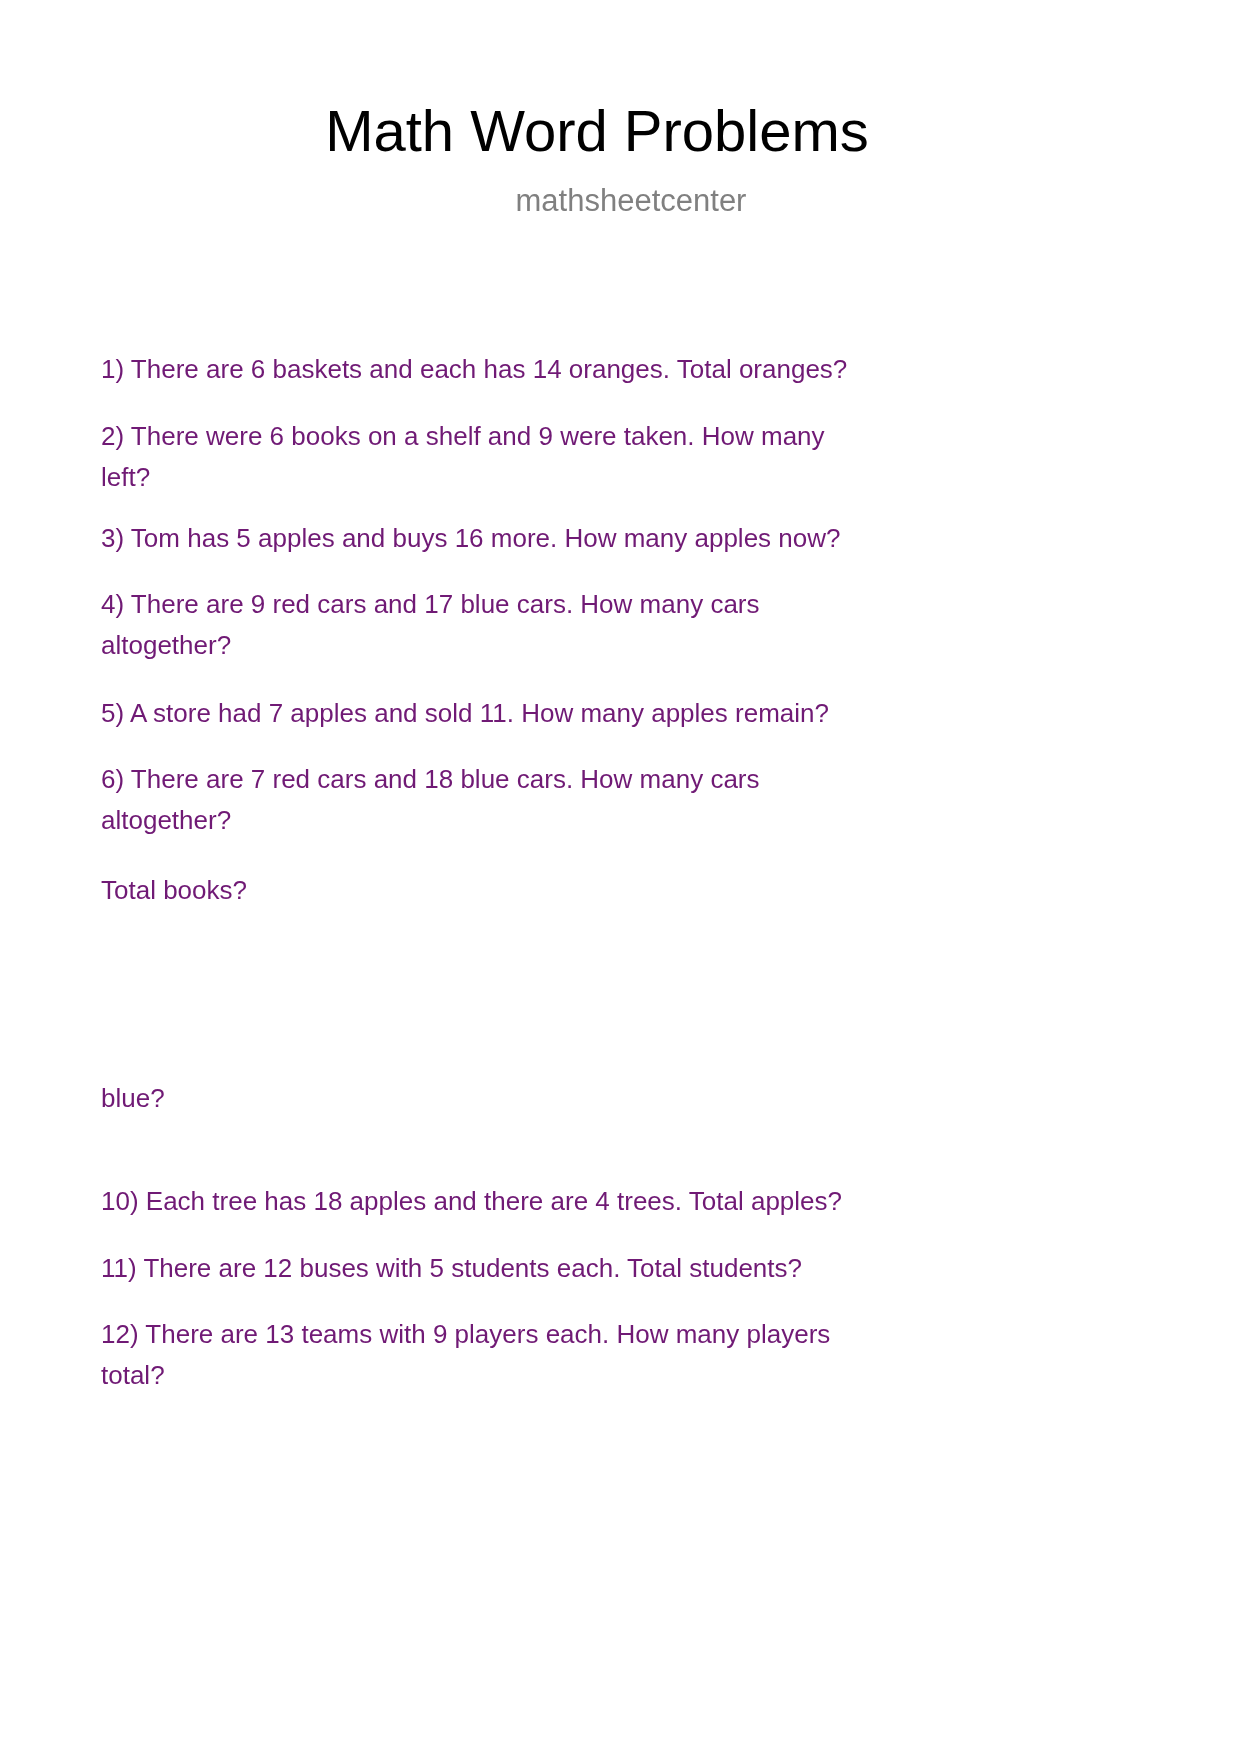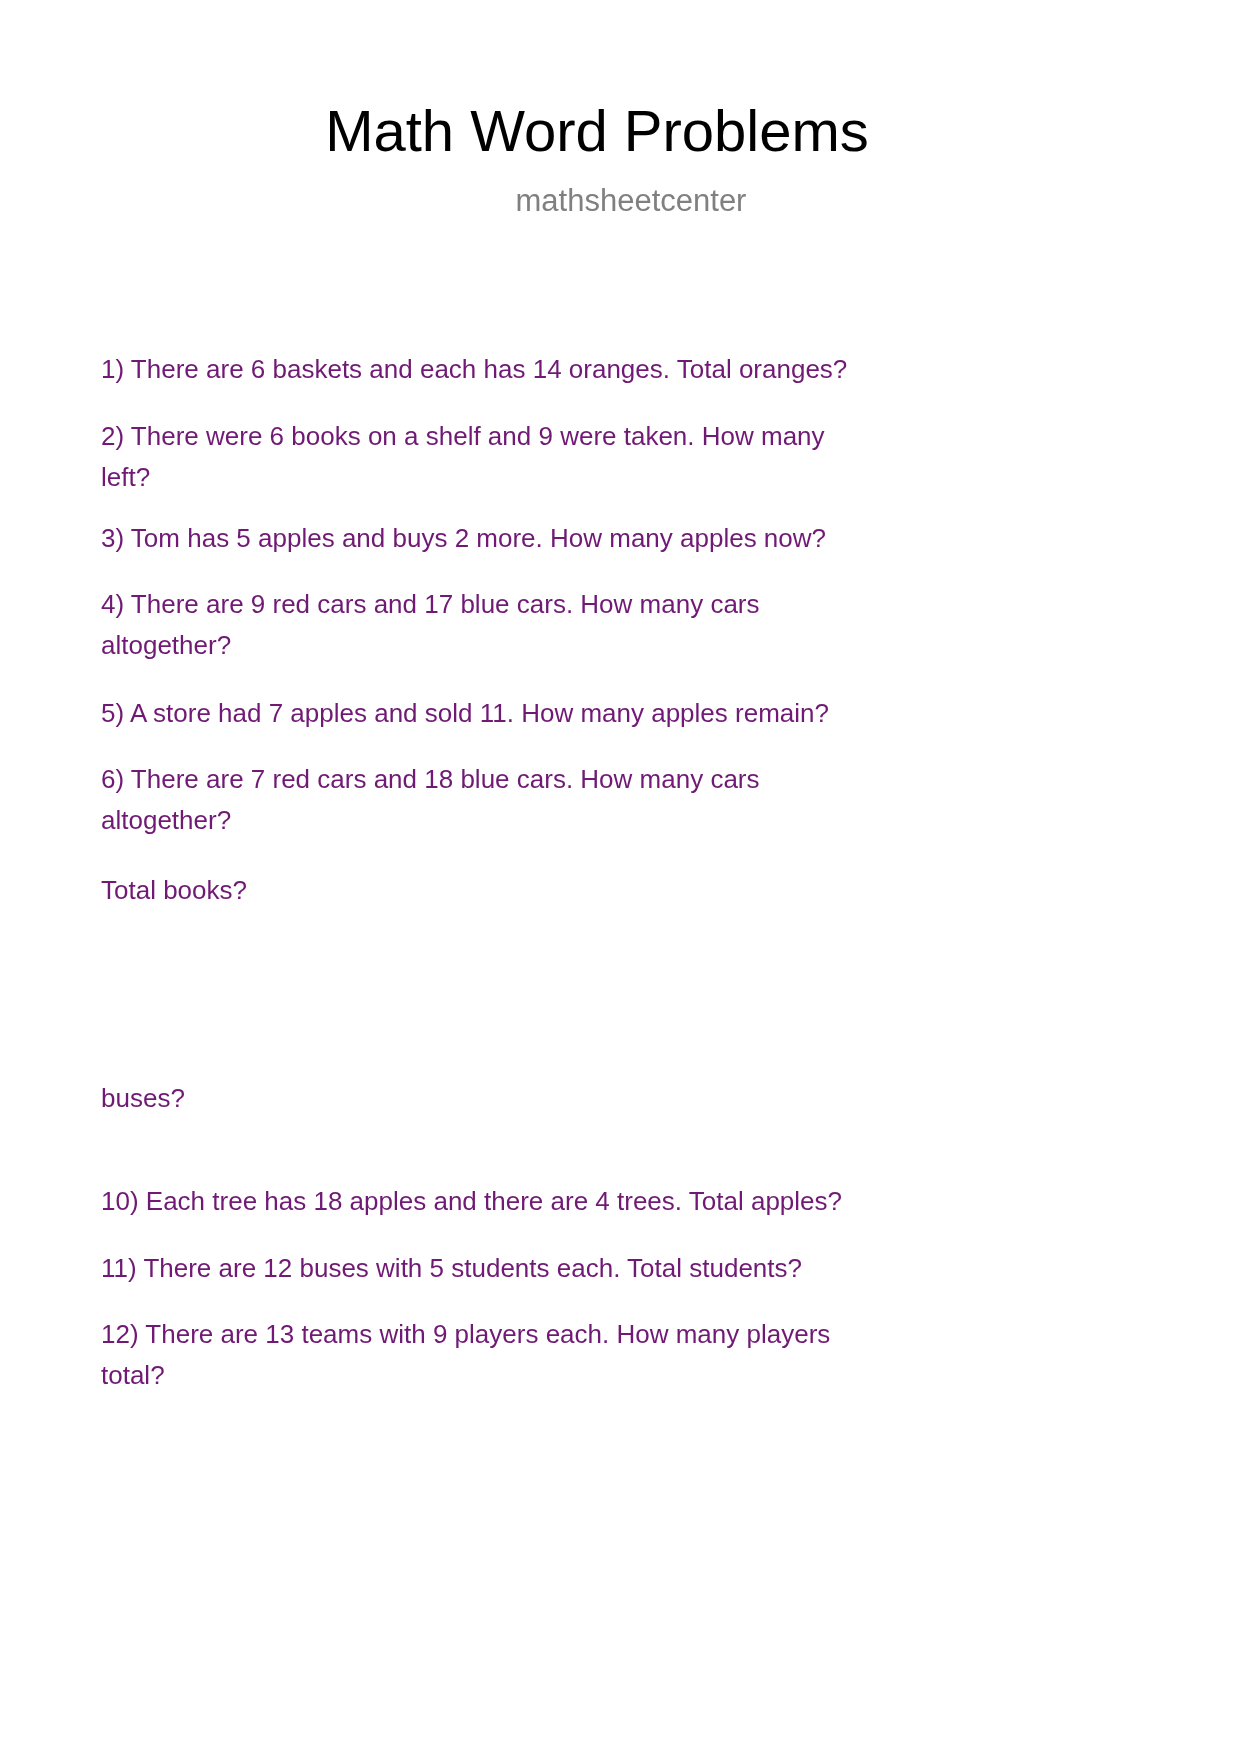--- a/index.html
+++ b/index.html
@@ -23,38 +23,38 @@
 
   <div class="problems">
     <div class="problem" style="top:349px">
       <span class="line">1) There are 6 baskets and each has 14 oranges. Total oranges?</span>
     </div>
     <div class="problem" style="top:416px">
       <span class="line">2) There were 6 books on a shelf and 9 were taken. How many</span>
       <span class="line">left?</span>
     </div>
     <div class="problem" style="top:518px">
-      <span class="line">3) Tom has 5 apples and buys 2 more. How many apples now?</span>
+      <span class="line">3) Tom has 5 apples and buys 16 more. How many apples now?</span>
     </div>
     <div class="problem" style="top:584px">
       <span class="line">4) There are 9 red cars and 17 blue cars. How many cars</span>
       <span class="line">altogether?</span>
     </div>
     <div class="problem" style="top:693px">
       <span class="line">5) A store had 7 apples and sold 11. How many apples remain?</span>
     </div>
     <div class="problem" style="top:759px">
       <span class="line">6) There are 7 red cars and 18 blue cars. How many cars</span>
       <span class="line">altogether?</span>
     </div>
     <div class="problem" style="top:870px">
       <span class="line">Total books?</span>
     </div>
     <div class="problem" style="top:1078px">
-      <span class="line">buses?</span>
+      <span class="line">blue?</span>
     </div>
     <div class="problem" style="top:1181px">
       <span class="line">10) Each tree has 18 apples and there are 4 trees. Total apples?</span>
     </div>
     <div class="problem" style="top:1248px">
       <span class="line">11) There are 12 buses with 5 students each. Total students?</span>
     </div>
     <div class="problem" style="top:1314px">
       <span class="line">12) There are 13 teams with 9 players each. How many players</span>
       <span class="line">total?</span>

